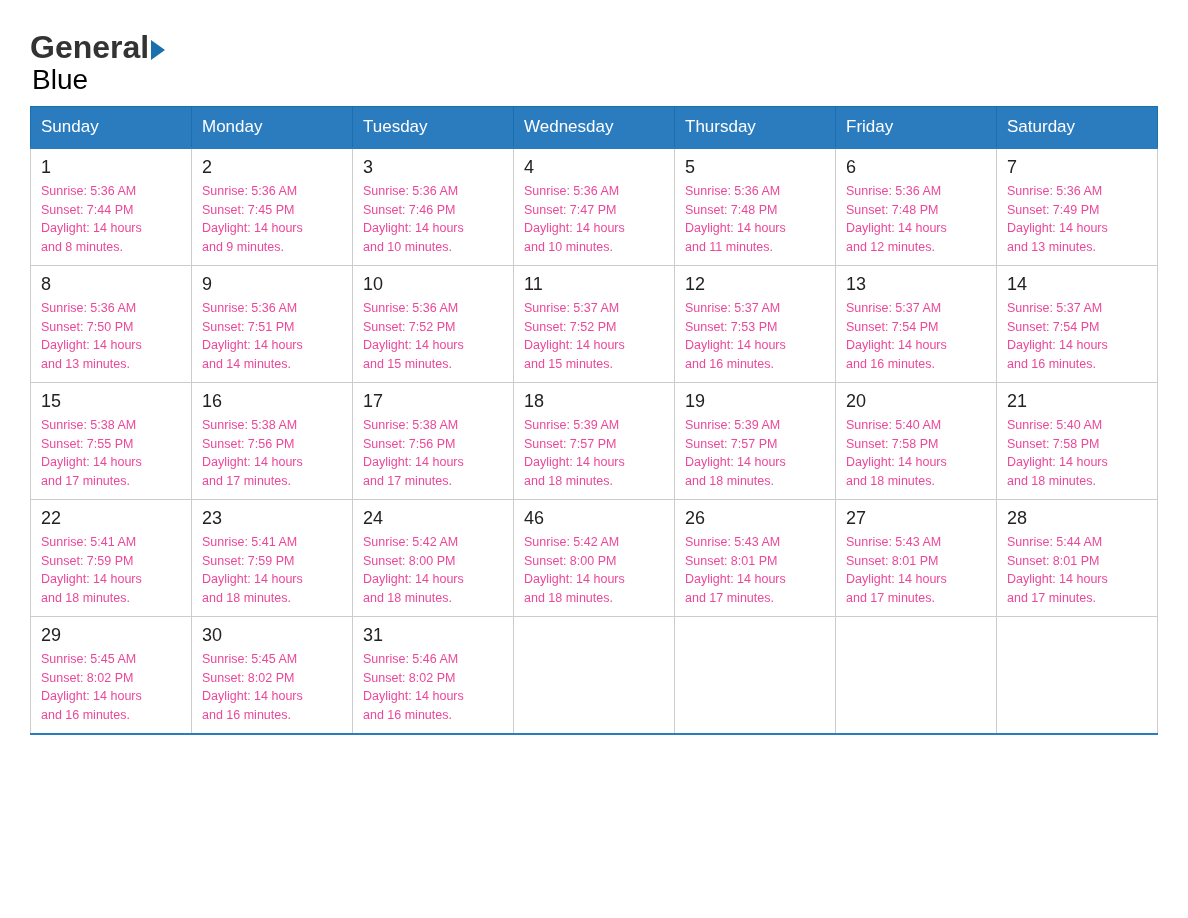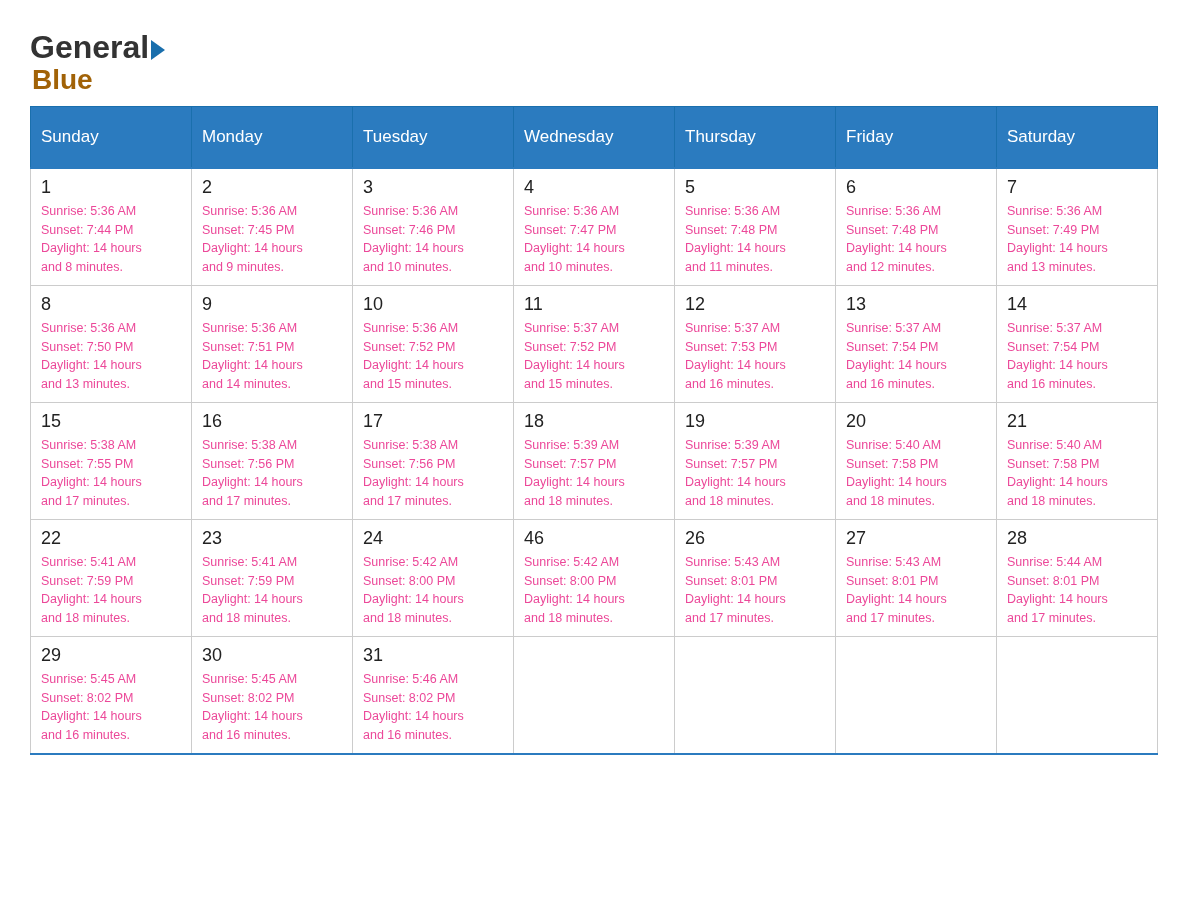--- a/index.html
+++ b/index.html
@@ -21,22 +21,22 @@
       align-items: center;
       margin-top: 10px;
     }
     .logo-text-general {
       font-size: 32px;
       font-weight: bold;
       color: #333;
     }
     .logo-text-blue {
       font-size: 28px;
-      font-weight: bold;
-      color: #a16207;
+      font-weight: normal;
+      color: #000000;
     }
     .logo-arrow {
       width: 0;
       height: 0;
       border-left: 14px solid #1a6fad;
       border-top: 10px solid transparent;
       border-bottom: 10px solid transparent;
       margin-left: 2px;
       margin-bottom: -4px;
       display: inline-block;
@@ -58,21 +58,21 @@
     .calendar-table {
       width: 100%;
       border-collapse: collapse;
       margin-top: 8px;
     }
     .calendar-table th {
       background-color: #2b7bbf;
       color: #fff;
       font-size: 17px;
       font-weight: normal;
-      padding: 20px 10px;
+      padding: 10px 10px;
       text-align: left;
       border: 1px solid #1a6fad;
     }
     .calendar-table td {
       vertical-align: top;
       border: 1px solid #ccc;
       padding: 8px 10px;
       width: 14.28%;
       height: 110px;
       font-size: 13px;

